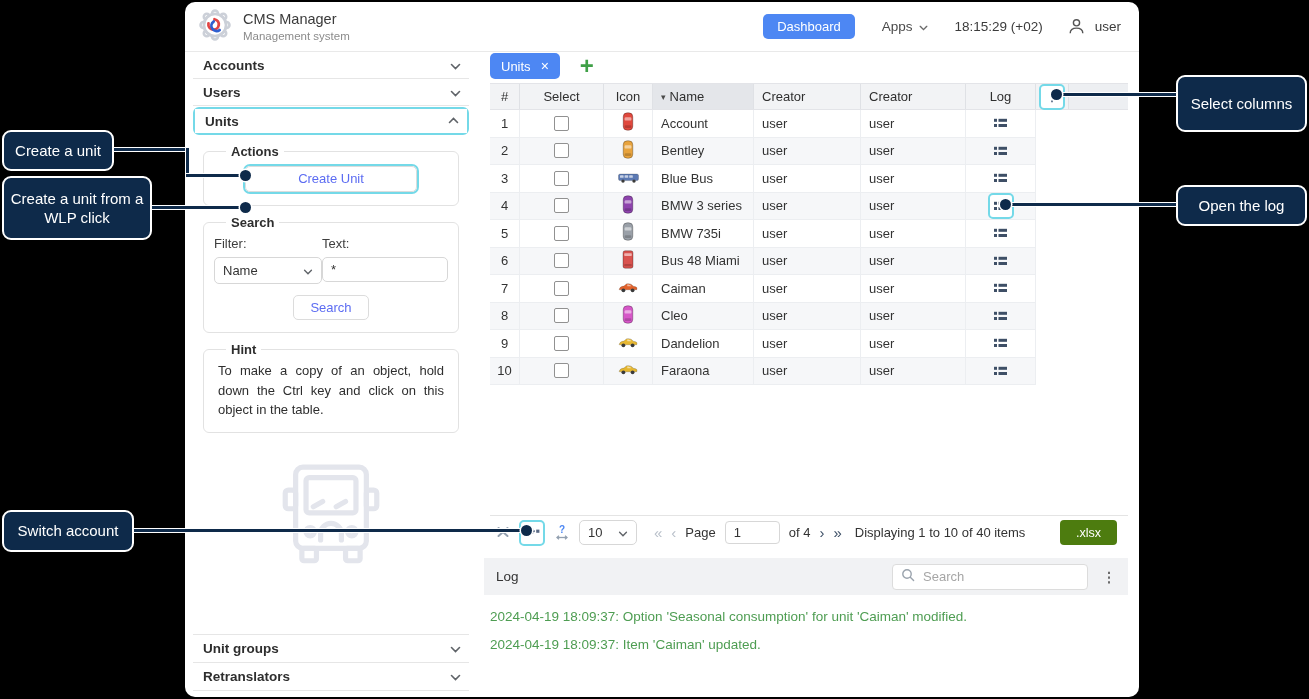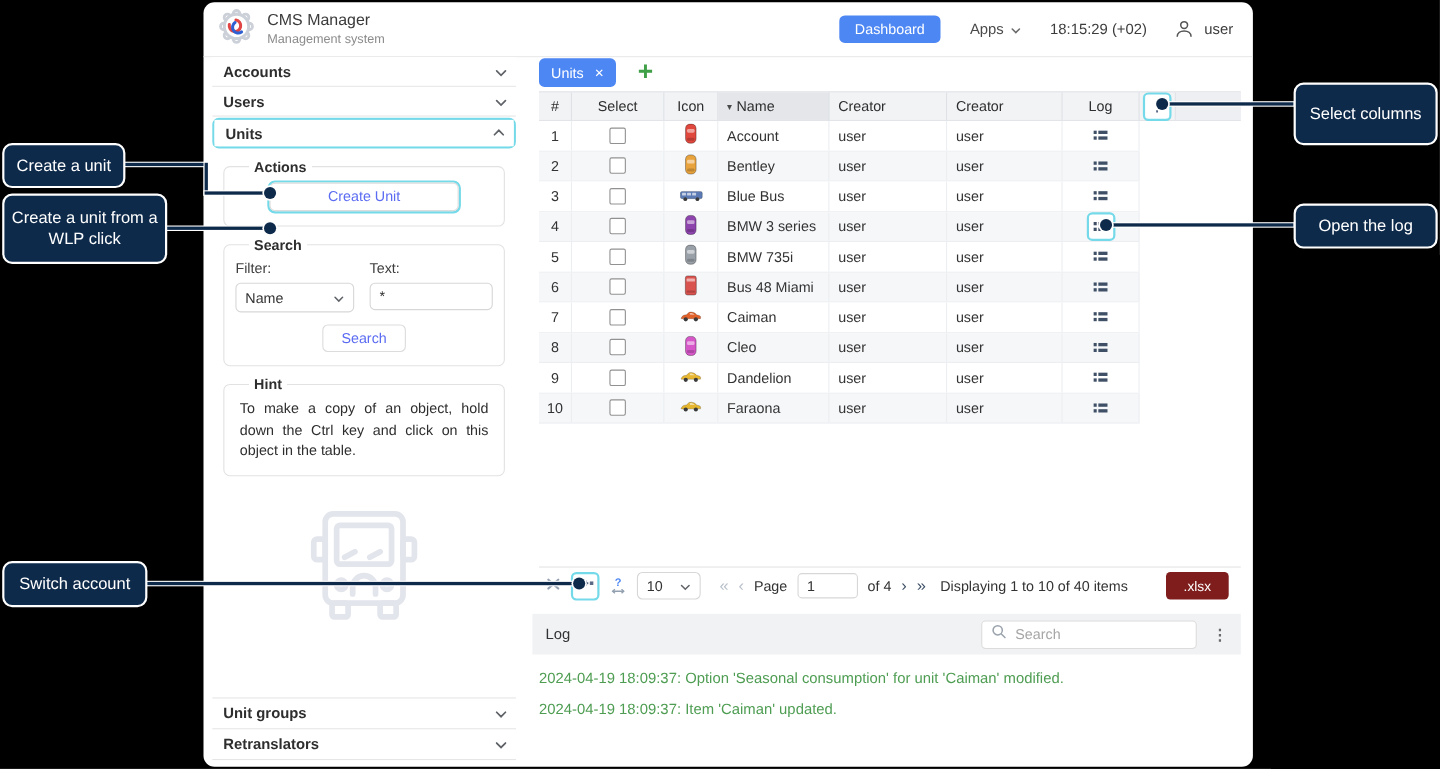--- a/index.html
+++ b/index.html
@@ -26,21 +26,21 @@
   .acc-item{height:26px;display:flex;align-items:center;justify-content:space-between;
             border-bottom:1px solid #e6e6e6;font-size:13.5px;font-weight:bold;color:#2e2e2e;
             padding:0 8px 0 10px;cursor:pointer;background:#fff}
   .units-hl{border:2px solid #74d9e8;border-radius:6px;margin-top:1px}
   .units-hl .acc-item{border-bottom:none;height:24px}
   fieldset.fs{margin:9px 10px 0;border:1px solid #e2e2e2;border-radius:6px;padding:2px 8px 8px}
   fieldset.fs legend{font-size:13px;font-weight:bold;color:#2e2e2e;margin-left:14px;padding:0 5px}
   .ring{border:2px solid #74d9e8;border-radius:7px;width:172px;margin:3px auto}
   .act-btn{display:block;width:100%;height:26px;background:#fff;border:1px solid #dcdcdc;border-radius:5px;
            color:#5c6cf2;font-size:13px;text-align:center;line-height:24px;box-sizing:border-box;cursor:pointer}
-  .srow{display:flex;gap:14px;padding:4px 2px 0}
+  .srow{display:flex;padding:4px 2px 0}
   .scol1{width:108px}.scol2{flex:1}
   .slabel{font-size:13px;color:#3e3e3e;margin-bottom:6px}
   .sel{height:25px;border:1px solid #d7d7d7;border-radius:5px;display:flex;align-items:center;
        justify-content:space-between;padding:0 8px;font-size:13px;color:#333;background:#fff;cursor:pointer}
   .inp{height:25px;border:1px solid #d7d7d7;border-radius:5px;padding:0 8px;font-size:13px;color:#333;
        width:100%;box-sizing:border-box;outline:none}
   .search-btn{display:block;margin:11px auto 4px;width:76px;height:25px;background:#fff;border:1px solid #dcdcdc;
        border-radius:5px;color:#5c6cf2;font-size:13px;cursor:pointer}
   .hint-text{font-size:13px;color:#2e2e2e;text-align:justify;margin:2px 2px 4px;line-height:1.5;padding:0 4px}
   .bus{display:block;margin:30px auto 0}
@@ -86,21 +86,21 @@
          justify-content:center;background:#fff;cursor:pointer}
   .qicon{display:flex;flex-direction:column;align-items:center;cursor:pointer}
   .psel{width:58px;height:25px;border:1px solid #d7d7d7;border-radius:5px;display:flex;align-items:center;
         justify-content:space-between;padding:0 8px;font-size:13px;color:#333;box-sizing:border-box;cursor:pointer}
   .arr-dis{color:#b9c0ca;font-size:15px}
   .arr{color:#3d4f66;font-size:15px;cursor:pointer}
   .plabel{font-size:13px;color:#333}
   .pginput{width:55px;height:23px;border:1px solid #d7d7d7;border-radius:4px;font-size:13px;padding:0 8px;
            box-sizing:border-box;outline:none;color:#333}
   .summary{font-size:13px;color:#333;margin-left:4px}
-  .xlsx{margin-left:auto;margin-right:11px;background:#7f1d1d;color:#fff;font-size:12.5px;border-radius:4px;
+  .xlsx{margin-left:auto;margin-right:11px;background:#4d7c0f;color:#fff;font-size:12.5px;border-radius:4px;
         height:25px;display:flex;align-items:center;padding:0 16px;cursor:pointer}
 
   .loghead{position:absolute;top:556px;left:0;right:0;height:37px;background:#f1f2f4;display:flex;
            align-items:center;padding:0 12px;box-sizing:border-box}
   .logtitle{font-size:13.5px;color:#333}
   .lsearch{margin-left:auto;width:196px;height:26px;background:#fff;border:1px solid #dcdcdc;border-radius:4px;
            display:flex;align-items:center;padding:0 8px;gap:6px;box-sizing:border-box}
   .lsearch input{border:none;outline:none;flex:1;font-size:13px;font-family:inherit;color:#333;min-width:0}
   .lsearch input::placeholder{color:#a6a6a6}
   .lkebab{margin-left:14px;color:#6b6b6b;font-size:14px;font-weight:bold;cursor:pointer}

